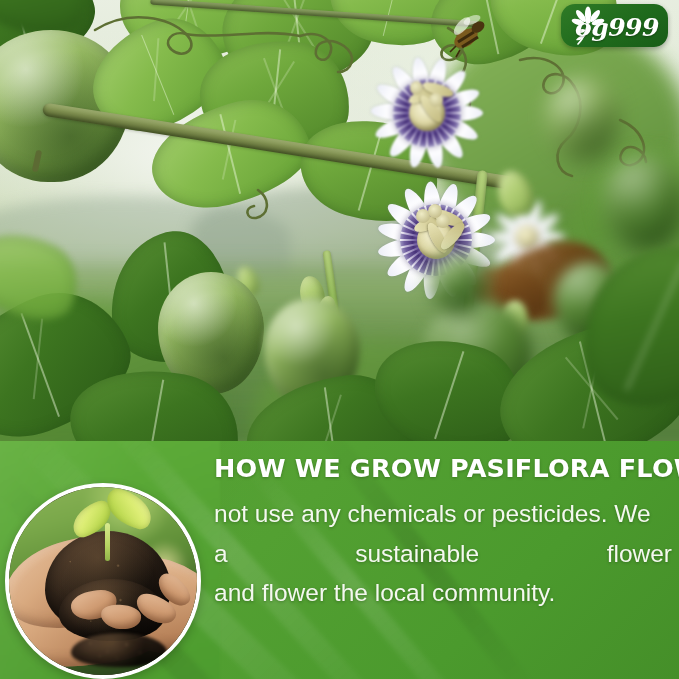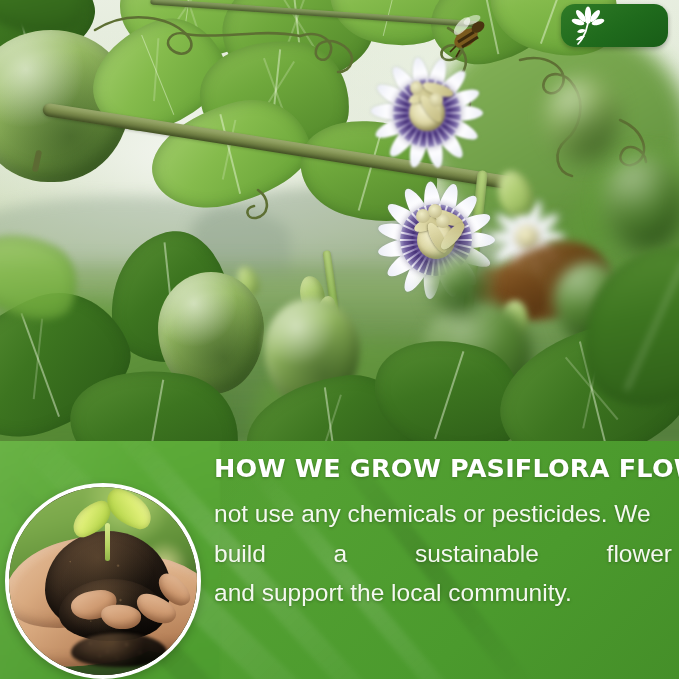--- a/index.html
+++ b/index.html
@@ -642,20 +642,21 @@
           <ellipse cx="12" cy="11" rx="3.0" ry="7.2" transform="rotate(-38 12 11)"></ellipse>
           <ellipse cx="26" cy="11" rx="3.0" ry="7.2" transform="rotate(38 26 11)"></ellipse>
           <ellipse cx="9" cy="17" rx="2.8" ry="6.6" transform="rotate(-72 9 17)"></ellipse>
           <ellipse cx="29" cy="17" rx="2.8" ry="6.6" transform="rotate(72 29 17)"></ellipse>
           <circle cx="19" cy="16" r="2.6"></circle>
         </g>
         <path d="M19 18 C18 24 16 29 13 34 C11 37 10 38 9 39" stroke="#ffffff" stroke-width="1.7" fill="none" stroke-linecap="round"></path>
         <path d="M17 25 C13 23 10 24 8 27 C11 29 15 28 17 25 Z" fill="#ffffff"></path>
         <path d="M16 31 C12 30 9 32 7 35 C10 36 14 34 16 31 Z" fill="#ffffff"></path>
       </svg>
+      <div class="logo-text">og999</div>
     </div>
   </div>
 
   <div class="panel">
     <div class="panel-leaf-left"></div>
     <div class="blade" style="left:40px;top:-10px;width:420px;height:30px;transform:rotate(44deg);"></div>
     <div class="blade" style="left:120px;top:-30px;width:400px;height:22px;transform:rotate(48deg);"></div>
     <div class="blade dim" style="left:10px;top:30px;width:380px;height:26px;transform:rotate(46deg);"></div>
     <div class="blade" style="left:260px;top:20px;width:330px;height:18px;transform:rotate(50deg);"></div>
     <div class="blade dim" style="left:330px;top:-20px;width:340px;height:20px;transform:rotate(52deg);"></div>
@@ -681,22 +682,21 @@
       <div class="sprout-stem" style="left:96px;top:36px;width:5px;height:38px;"></div>
       <div class="sprout-leaf" style="left:62px;top:18px;width:42px;height:28px;transform:rotate(-22deg);"></div>
       <div class="sprout-leaf" style="left:96px;top:6px;width:48px;height:32px;transform:rotate(18deg) scaleX(-1);"></div>
     </div>
 
     <div class="headline" style="position:absolute;left:214px;top:13px;">HOW WE GROW PASIFLORA FLOWERS</div>
 
     <div class="body-copy" style="position:absolute;left:214px;top:53px;">
       <div class="body-line">not use any chemicals or   pesticides. We</div>
       <div class="body-line just">
-        <span>build</span>
         <span>a</span>
         <span>sustainable</span>
         <span>flower</span>
       </div>
-      <div class="body-line">and support  the local community.</div>
+      <div class="body-line">and flower  the local community.</div>
     </div>
   </div>
 
 </div>
 
 </body></html>

